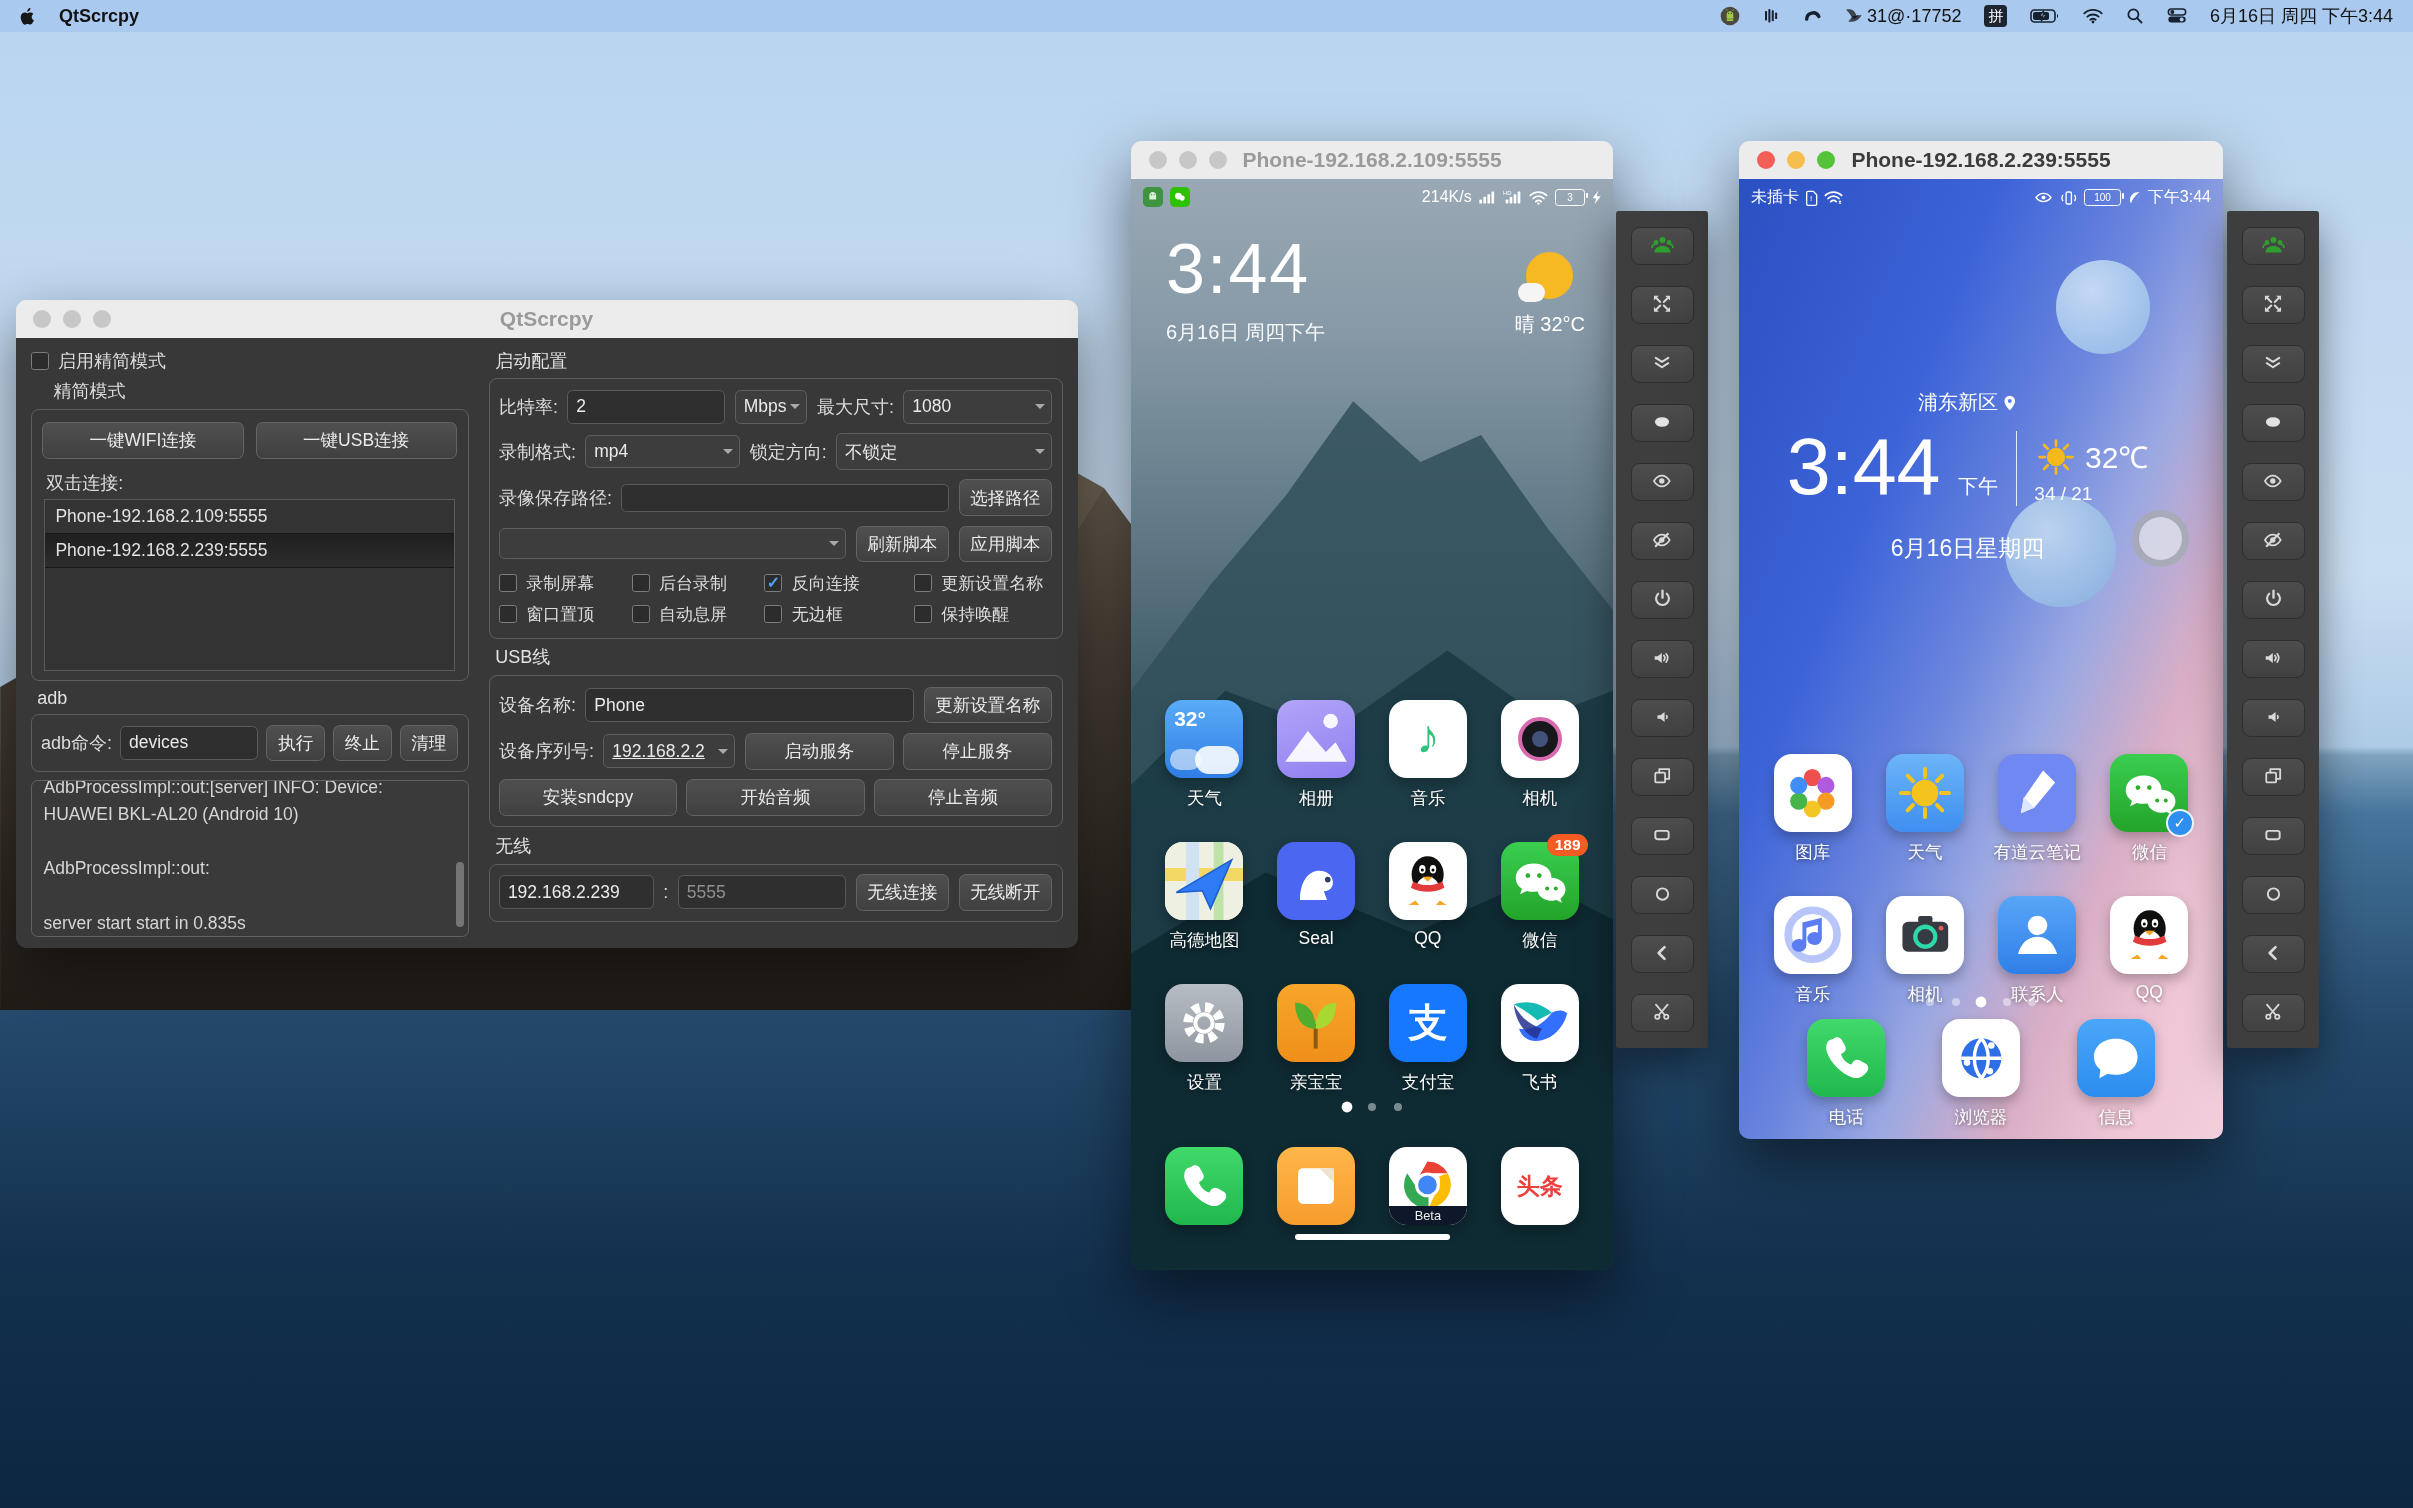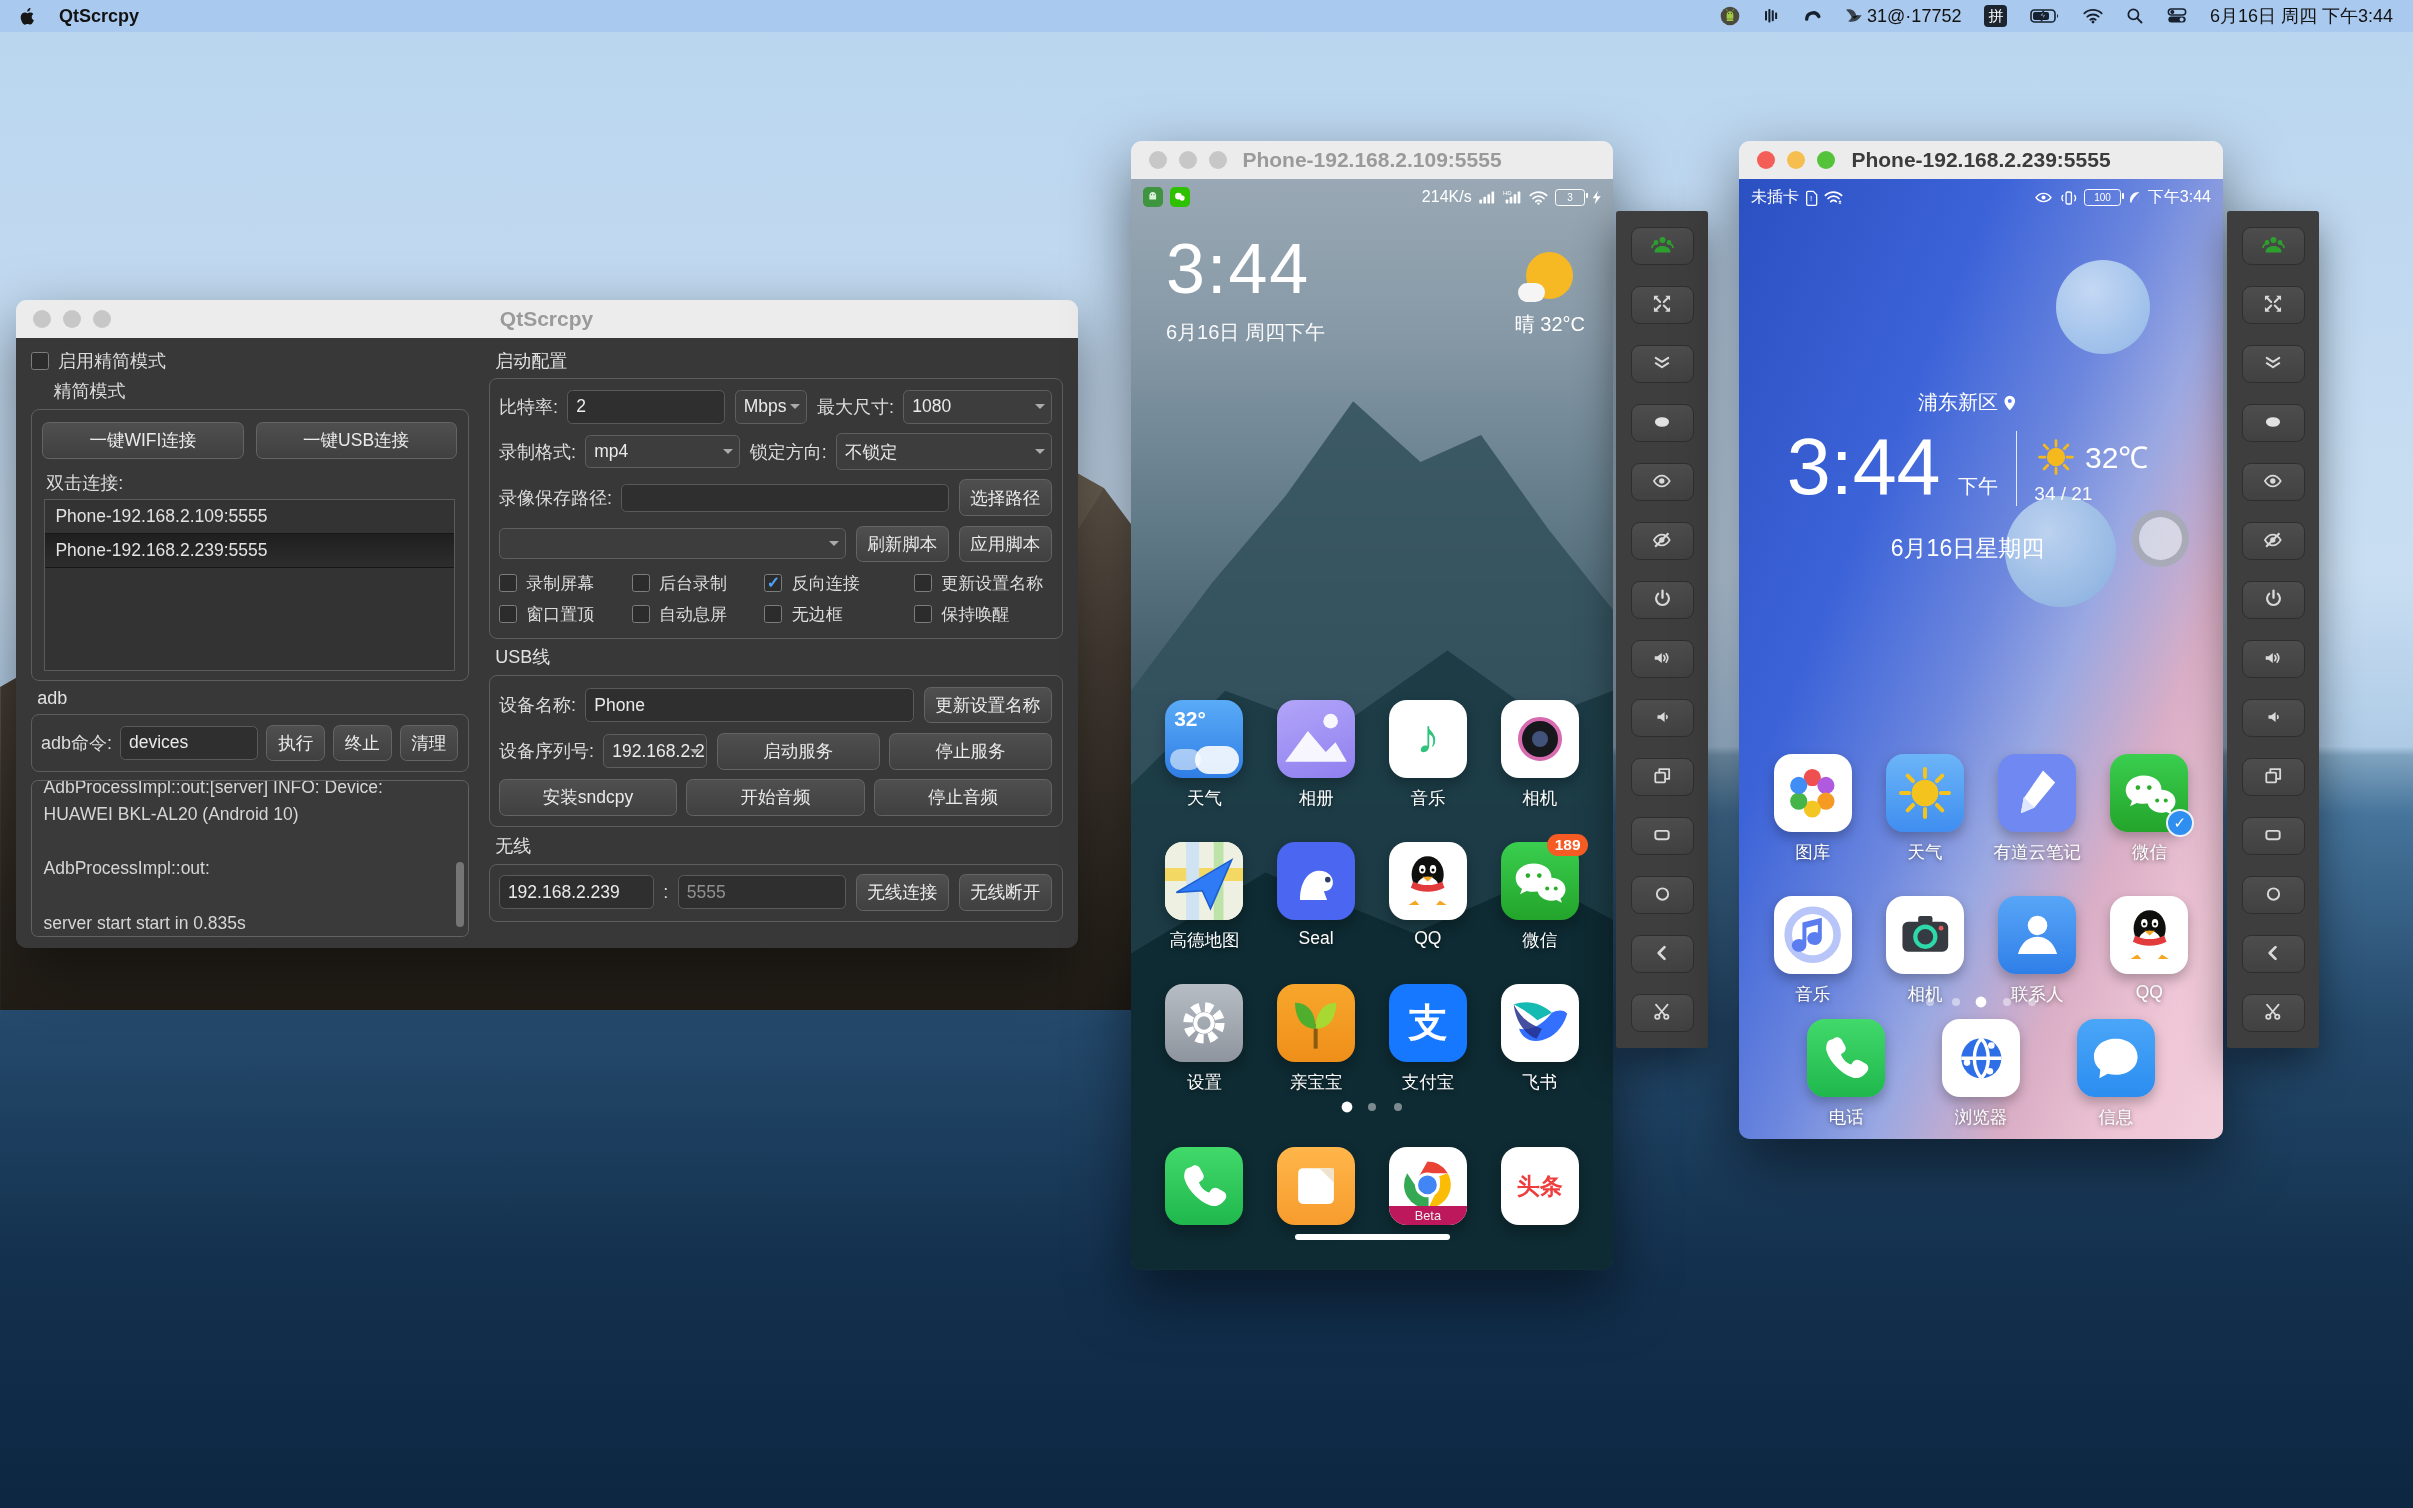--- a/index.html
+++ b/index.html
@@ -86,21 +86,21 @@
           background:rgba(225,228,233,.75);border:7.4px solid rgba(130,135,145,.55);box-sizing:border-box;}
   .blob{position:absolute;border-radius:50%;z-index:1;}
   
   .pgrid{position:absolute;left:17.5px;right:17.5px;display:grid;grid-template-columns:repeat(4,1fr);row-gap:32px;z-index:4;}
   .pdock{position:absolute;left:17.5px;right:17.5px;display:grid;z-index:4;}
   .app{display:flex;flex-direction:column;align-items:center;}
   .appicon{width:78px;height:78px;border-radius:18px;position:relative;display:flex;align-items:center;justify-content:center;box-shadow:0 5.4px 12px rgba(0,0,0,.25);}
   .applabel{margin-top:8px;font-size:17.5px;color:#fff;text-shadow:0 1.3px 5.4px rgba(0,0,0,.55);white-space:nowrap;}
   .badge{position:absolute;top:-8px;right:-9.4px;background:#f55b23;color:#fff;border-radius:13.5px;font-size:15.5px;padding:2px 7.4px;font-weight:600;z-index:3;}
   .vbadge{position:absolute;bottom:-5.4px;right:-5.4px;width:24px;height:24px;border-radius:50%;background:#2f8ff0;border:2.7px solid #eef2f8;color:#fff;font-size:15px;display:flex;align-items:center;justify-content:center;z-index:3;}
-  .betaband{position:absolute;bottom:0;left:0;right:0;background:#be185d;color:#eee;font-size:12.8px;text-align:center;padding:2px 0;border-radius:0 0 18px 18px;}
+  .betaband{position:absolute;bottom:0;left:0;right:0;background:#0f172a;color:#eee;font-size:12.8px;text-align:center;padding:2px 0;border-radius:0 0 18px 18px;}
   .dots{position:absolute;left:0;right:0;display:flex;justify-content:center;gap:17.5px;z-index:4;}
   .dot{width:8px;height:8px;border-radius:50%;background:rgba(255,255,255,.45);}
   .dot.on{background:#fff;transform:scale(1.35);}
   #p1homebar{position:absolute;left:50%;margin-left:-77px;width:155px;height:6px;border-radius:3.4px;background:#fff;bottom:30px;z-index:4;}
   
   .tools{position:absolute;width:92px;background:#3e3e3e;border-radius:2.7px;padding:16px 0;display:flex;
          flex-direction:column;align-items:center;gap:21px;box-shadow:0 16px 40px rgba(0,0,0,.45);}
   .tbtn{width:63px;height:38px;border-radius:8.8px;background:linear-gradient(#4d4d4d,#414141);
         border:1.3px solid #2e2e2e;display:flex;align-items:center;justify-content:center;box-sizing:border-box;}
   
@@ -310,21 +310,21 @@
         </div>
         <div class="seclabel">USB线</div>
         <div class="groupbox" style="padding:10.8px 9.4px 6.7px 9.4px;">
           <div class="qrow">
             <span class="qlabel">设备名称:</span>
             <span class="qinput" style="flex:1;">Phone</span>
             <span class="qbtn">更新设置名称</span>
           </div>
           <div class="qrow">
             <span class="qlabel">设备序列号:</span>
-            <span class="qselect" style="width:104px;">192.168.2.2</span>
+            <span class="qselect" style="width:132px;text-decoration:underline;">192.168.2.2</span>
             <span class="qbtn" style="flex:1;">启动服务</span>
             <span class="qbtn" style="flex:1;">停止服务</span>
           </div>
           <div class="qrow" style="margin-bottom:4px;">
             <span class="qbtn" style="flex:1;">安装sndcpy</span>
             <span class="qbtn" style="flex:1;">开始音频</span>
             <span class="qbtn" style="flex:1;">停止音频</span>
           </div>
         </div>
         <div class="seclabel">无线</div>

